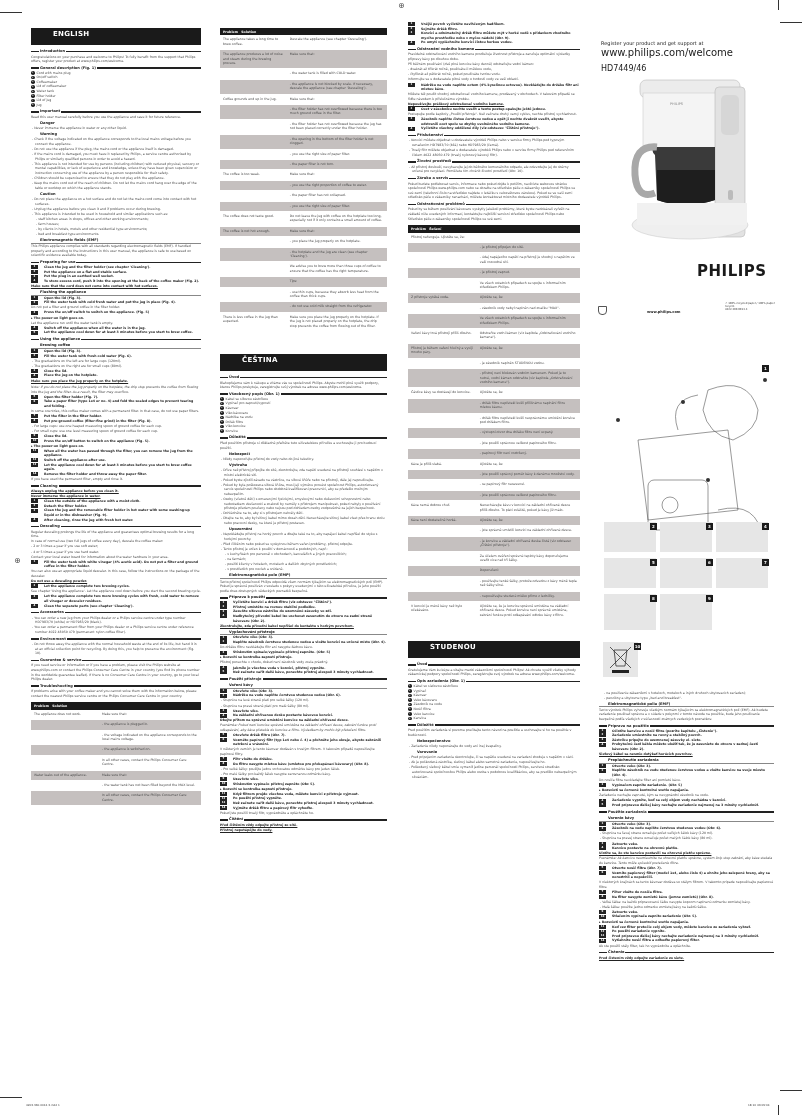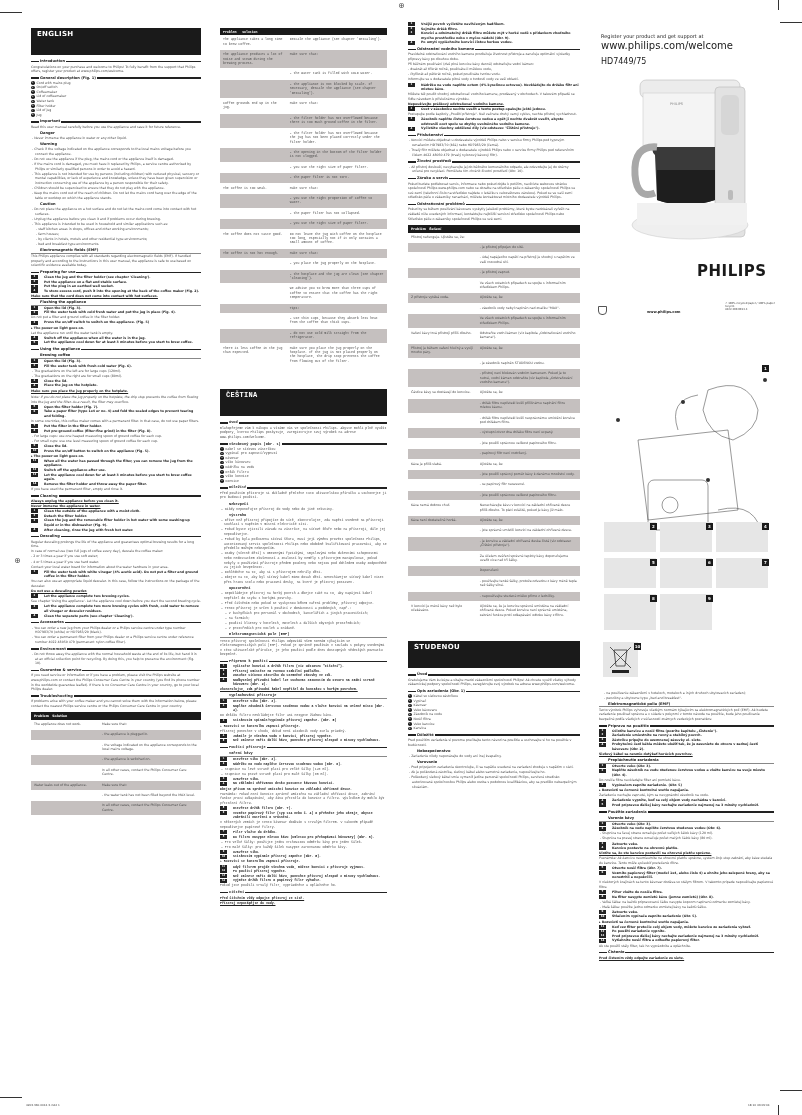--- a/index.html
+++ b/index.html
@@ -1,23 +1,23 @@
 <!DOCTYPE html>
 <html><head>
 <meta charset="utf-8">
 <style>
   * { box-sizing: border-box; margin: 0; padding: 0; }
   html, body { width: 802px; height: 1115px; background: #ffffff; overflow: hidden; }
   body { position: relative; font-family: "DejaVu Sans", sans-serif; color: #333; }
   .col { position: absolute; top: 0; font-size: 3.2px; line-height: 4.6px; color: #4a4a4a; }
   .c1 { left: 31px; width: 170px; top: 28px; }
-  .c2 { left: 220px; width: 167px; top: 28px; font-family: Liberation Mono, monospace; }
+  .c2 { left: 220px; width: 167px; top: 28px; }
   .c3 { left: 408px; width: 172px; top: 22px; }
-  .c4 { left: 596px; width: 206px; top: 4px; }
-  .lang-head { background: #1a1a1a; color: #fff; font-weight: bold; font-size: 7px; line-height: 12px; height: 27px; padding-left: 6px; letter-spacing: 0.3px; margin-bottom: 4px; }
+  .c4 { left: 596px; width: 206px; top: 11px; }
+  .lang-head { background: #1a1a1a; color: #fff; font-weight: bold; font-size: 7px; line-height: 12px; height: 17px; padding-left: 22px; letter-spacing: 0.3px; margin-bottom: 4px; }
   .sec { position: relative; font-weight: bold; font-size: 3.6px; line-height: 5px; margin-top: 2px; color: #222; display: flex; align-items: center; }
   .sec::before { content: ""; display: inline-block; width: 8px; height: 1.6px; background: #222; margin-right: 1px; }
   .sec::after { content: ""; flex: 1; height: 1.6px; background: #222; margin-left: 1px; }
   .sub { font-weight: bold; font-size: 3.6px; color: #222; margin-top: 1.5px; padding-left: 9px; }
   .sub-rule { border-bottom: 0.8px solid #888; }
   p { margin: 0.5px 0; }
   .li { padding-left: 4px; text-indent: -3px; }
   .num { display: flex; align-items: flex-start; }
   .num .bx { flex: 0 0 7px; height: 4px; background: #222; color: #fff; font-size: 2.6px; line-height: 4px; text-align: center; margin-right: 6px; margin-top: 0.3px; font-weight: bold; }
   .num span.t { flex: 1; }
@@ -880,21 +880,21 @@
   <div class="sub">Varovanie</div>
   <p class="li">- Pred pripojením zariadenia skontrolujte, či sa napätie uvedené na zariadení zhoduje s napätím v sieti.</p>
   <p class="li">- Ak je poškodená zástrčka, sieťový kábel alebo samotné zariadenie, nepoužívajte ho.</p>
   <p class="li">- Poškodený sieťový kábel smie vymeniť jedine personál spoločnosti Philips, servisné stredisko autorizované spoločnosťou Philips alebo osoba s podobnou kvalifikáciou, aby sa predišlo nebezpečným situáciám.</p>
 </div>
 
 <div class="col c4">
   <div style="padding-left:5px; padding-top:20px;">
     <div class="cover-reg">Register your product and get support at</div>
     <div class="cover-url">www.philips.com/welcome</div>
-    <div class="cover-model">HD7449/75</div>
+    <div class="cover-model">HD7449/46</div>
   </div>
 </div>
 
 <svg class="machine" viewBox="0 0 150 180">
   <rect x="25" y="5" width="100" height="18" rx="6" fill="#ececec" stroke="#bbb" stroke-width="0.6"></rect>
   <rect x="28" y="18" width="75" height="55" fill="#f4f4f4" stroke="#ccc" stroke-width="0.6"></rect>
   <rect x="100" y="12" width="30" height="150" rx="4" fill="#e2e2e2" stroke="#bbb" stroke-width="0.6"></rect>
   <rect x="106" y="20" width="18" height="40" rx="5" fill="#d6d6d6"></rect>
   <text x="55" y="30" font-size="3.5" fill="#888" font-family="DejaVu Sans, sans-serif">PHILIPS</text>
   <path d="M40 80 Q35 75 40 72 L100 72 L100 125 Q70 135 42 125 Z" fill="#3a3a3a"></path>

